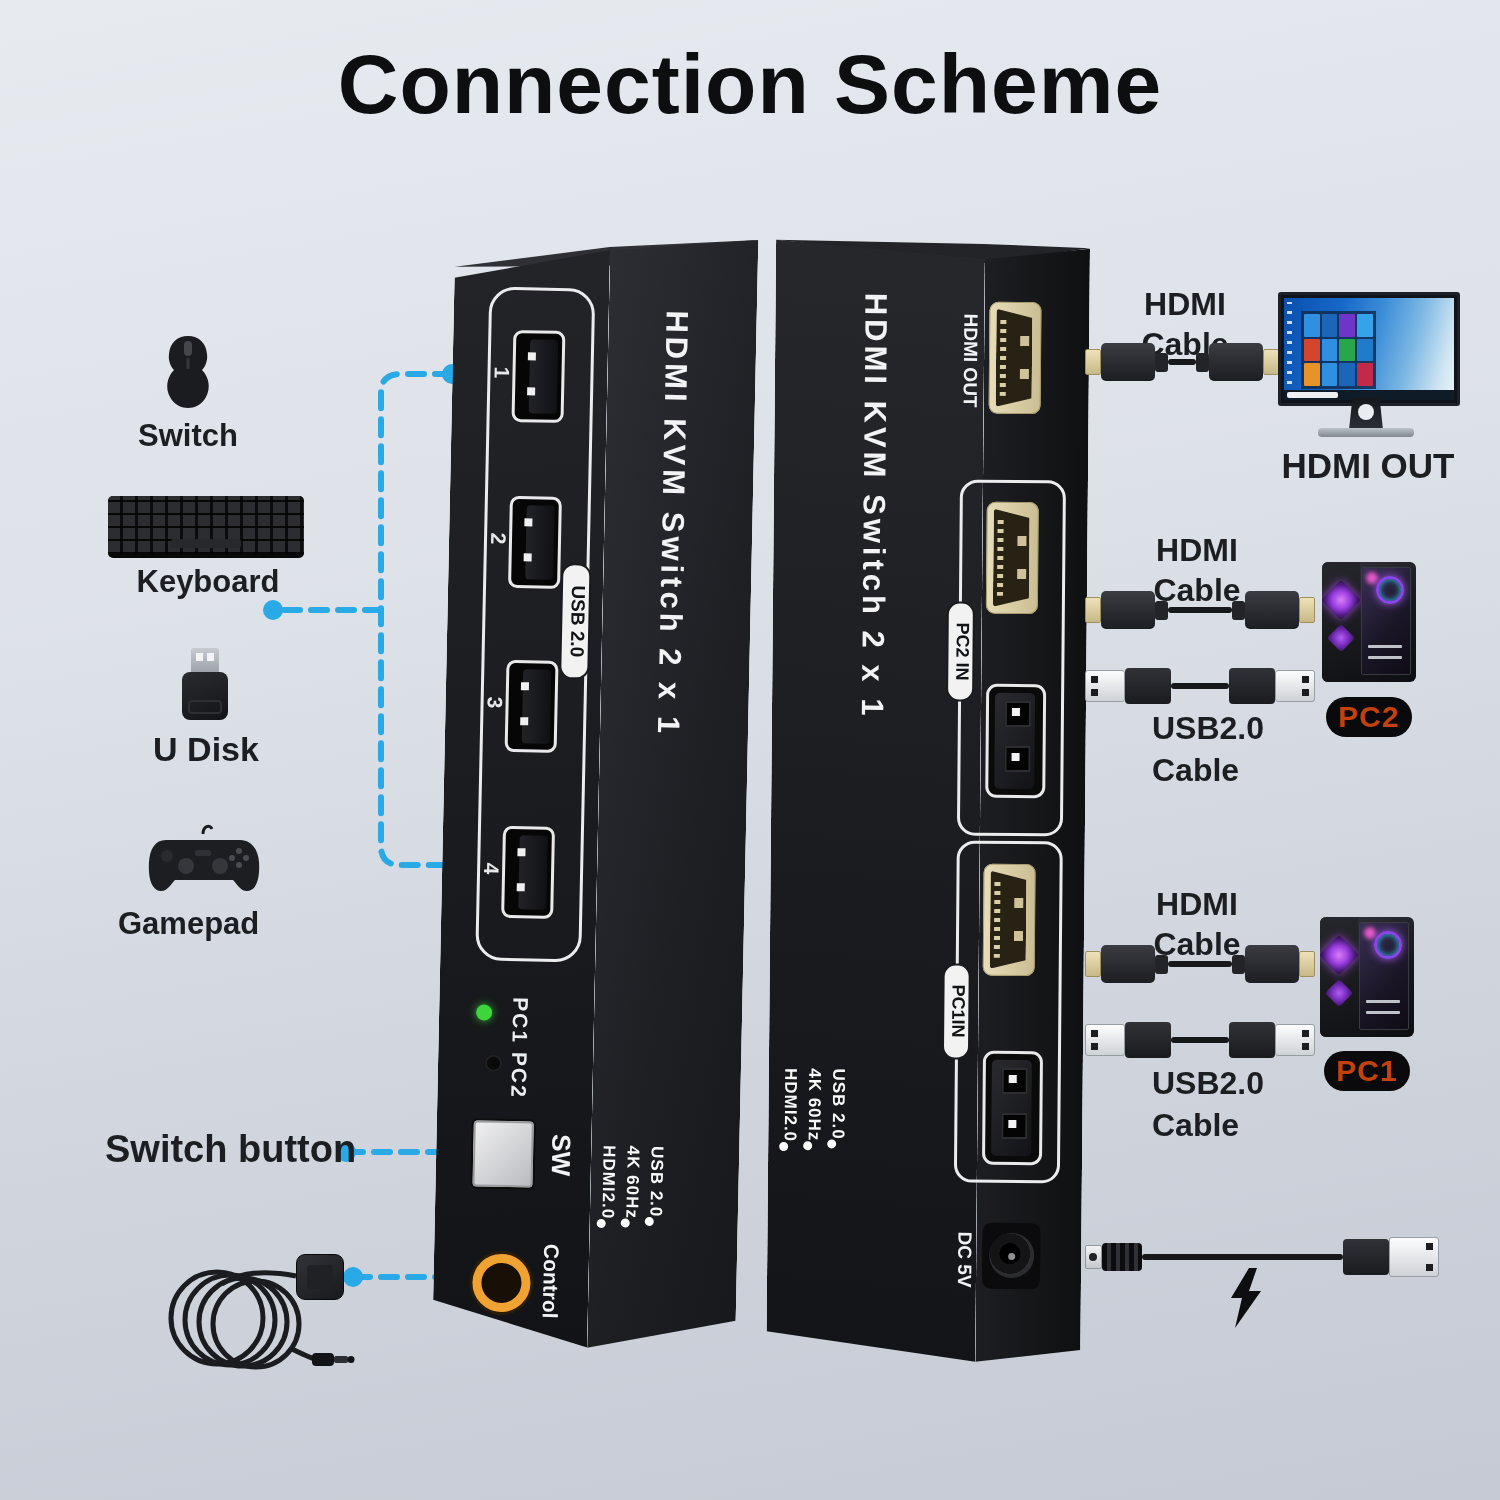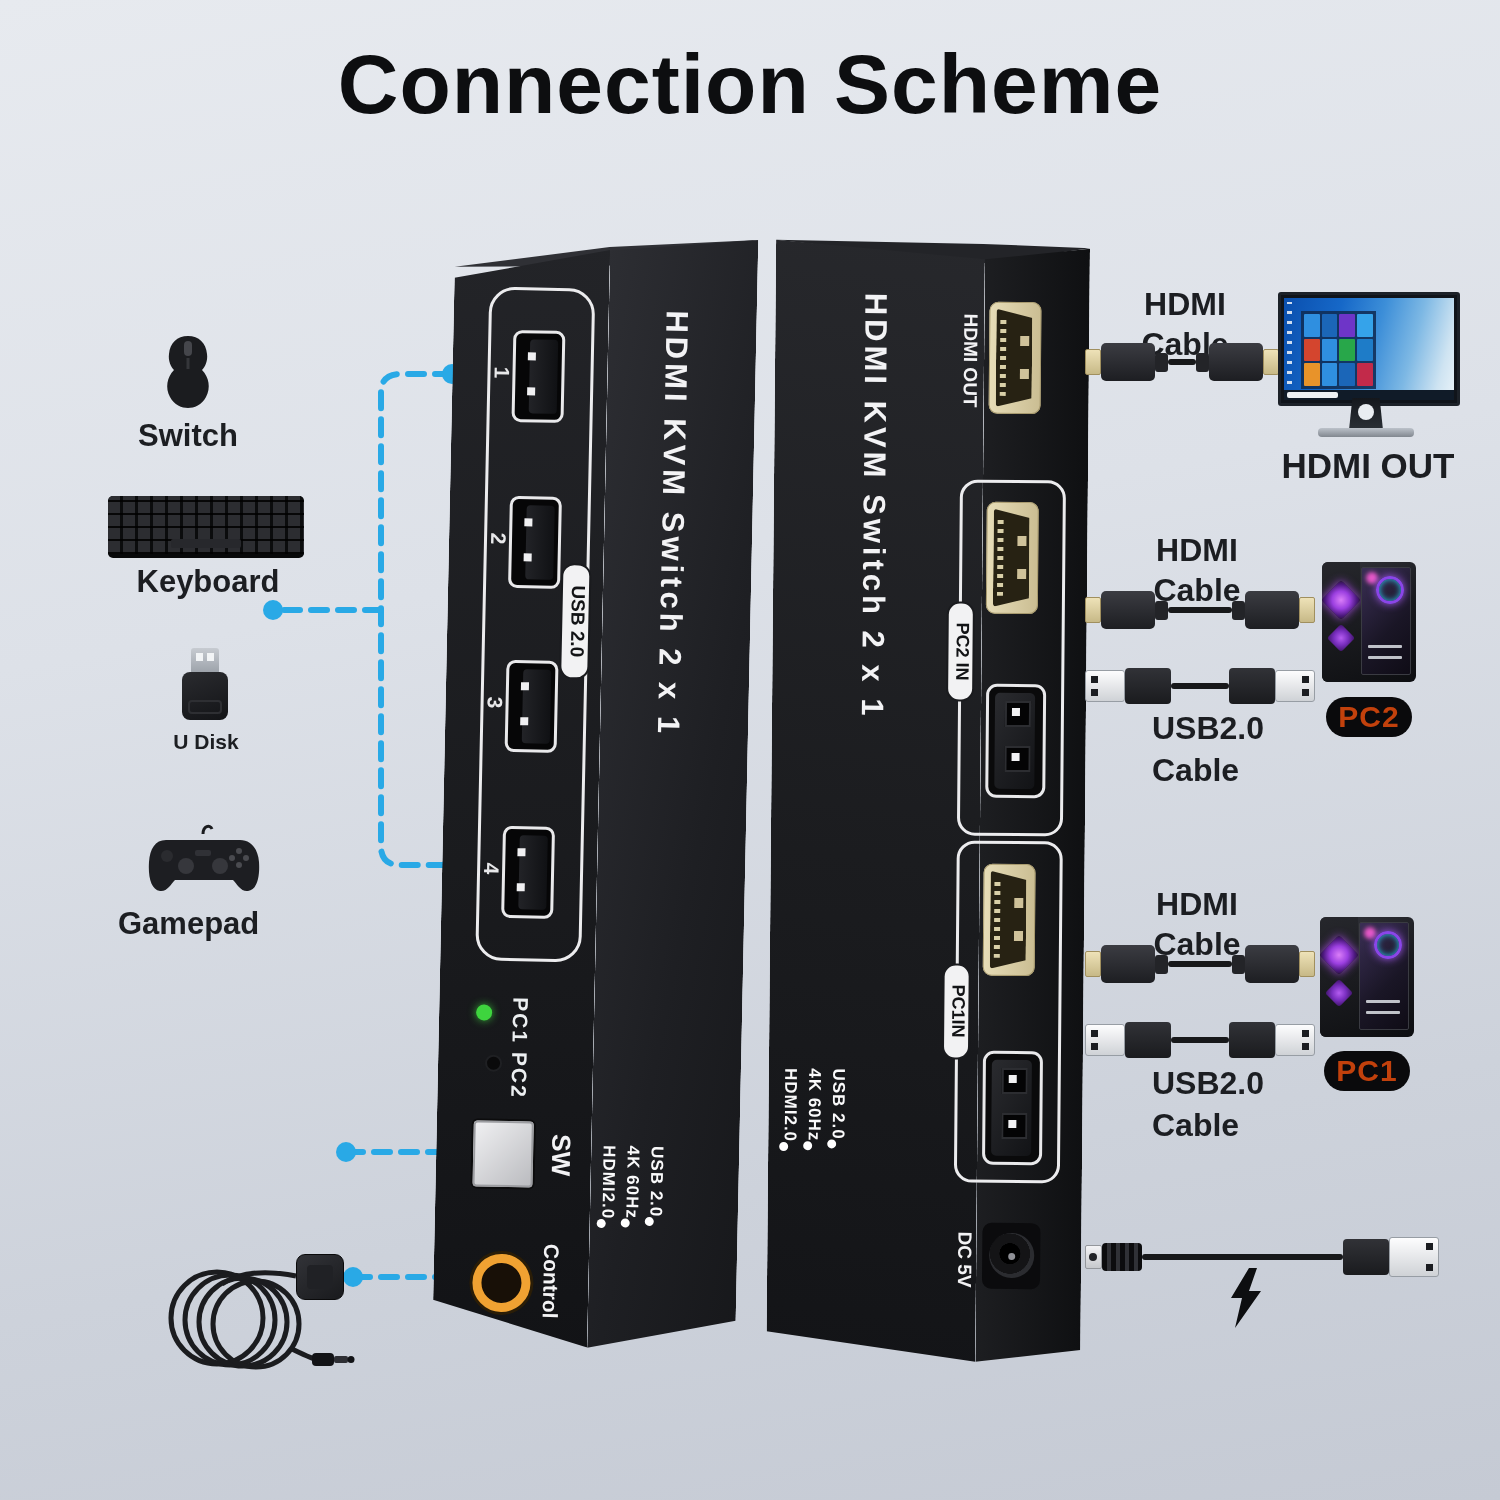--- a/index.html
+++ b/index.html
@@ -136,21 +136,21 @@
 
   <div class="udisk abs" style="left:182px;top:648px;width:46px;height:72px;">
     <span class="metal">
         <i class="s1"></i>
         <i class="s2"></i>
       </span>
       <span class="bod">
         <i></i>
       </span>
   </div>
-  <div class="lbl" style="left:126px;top:730px;width:160px;text-align:center;font-size:21px;">U Disk</div>
+  <div class="lbl" style="left:126px;top:730px;width:160px;text-align:center;font-size:34px;">U Disk</div>
 
   <svg class="abs" style="left:142px;top:820px;" width="122" height="80" viewBox="0 0 122 80">
     <path d="M61 14 C61 6 68 4 70 9" stroke="#1a1b1e" stroke-width="3" fill="none"></path>
     <path d="M24 20 h74 c11 0 18 9 19 22 c1 15 -2 28 -11 29 c-7 1 -11 -7 -15 -11 h-58 c-4 4 -8 12 -15 11 c-9 -1 -12 -14 -11 -29 C8 29 13 20 24 20 Z" fill="#1d1e22"></path>
     <circle cx="44" cy="46" r="8" fill="#36373c"></circle>
       <circle cx="78" cy="46" r="8" fill="#36373c"></circle>
     <circle cx="25" cy="36" r="6" fill="#2a2b2f"></circle>
     <circle cx="97" cy="31" r="3" fill="#4a4b50"></circle>
       <circle cx="104" cy="38" r="3" fill="#4a4b50"></circle>
     <circle cx="90" cy="38" r="3" fill="#4a4b50"></circle>
@@ -422,20 +422,21 @@
     <span class="ubody"></span>
       <span class="ushell sr" style="width:48px;height:38px;">
         <i class="a"></i>
         <i class="b"></i>
       </span>
   </div>
   <svg class="abs" style="left:1227px;top:1268px;" width="38" height="60" viewBox="0 0 38 60">
     <path d="M22 0 L4 30 h11 L8 60 L34 23 h-12 L30 0 Z" fill="#0d0e10"></path>
   </svg>
 
+  <div class="lbl" style="left:105px;top:1128px;font-size:38px;">Switch button</div>
 
   <div class="cbox" style="left:296px;top:1254px;">
       <i></i>
     </div>
   <svg class="abs" style="left:160px;top:1250px;" width="200" height="140" viewBox="0 0 200 140">
     <path d="M136 26 C105 20 80 22 62 34" stroke="#1b1c1f" stroke-width="5" fill="none"></path>
     <circle cx="57" cy="68" r="46" stroke="#1b1c1f" stroke-width="5" fill="none"></circle>
     <circle cx="70" cy="70" r="45" stroke="#1b1c1f" stroke-width="5" fill="none"></circle>
     <circle cx="83" cy="72" r="44" stroke="#1b1c1f" stroke-width="5" fill="none"></circle>
     <circle cx="96" cy="74" r="43" stroke="#1b1c1f" stroke-width="5" fill="none"></circle>

